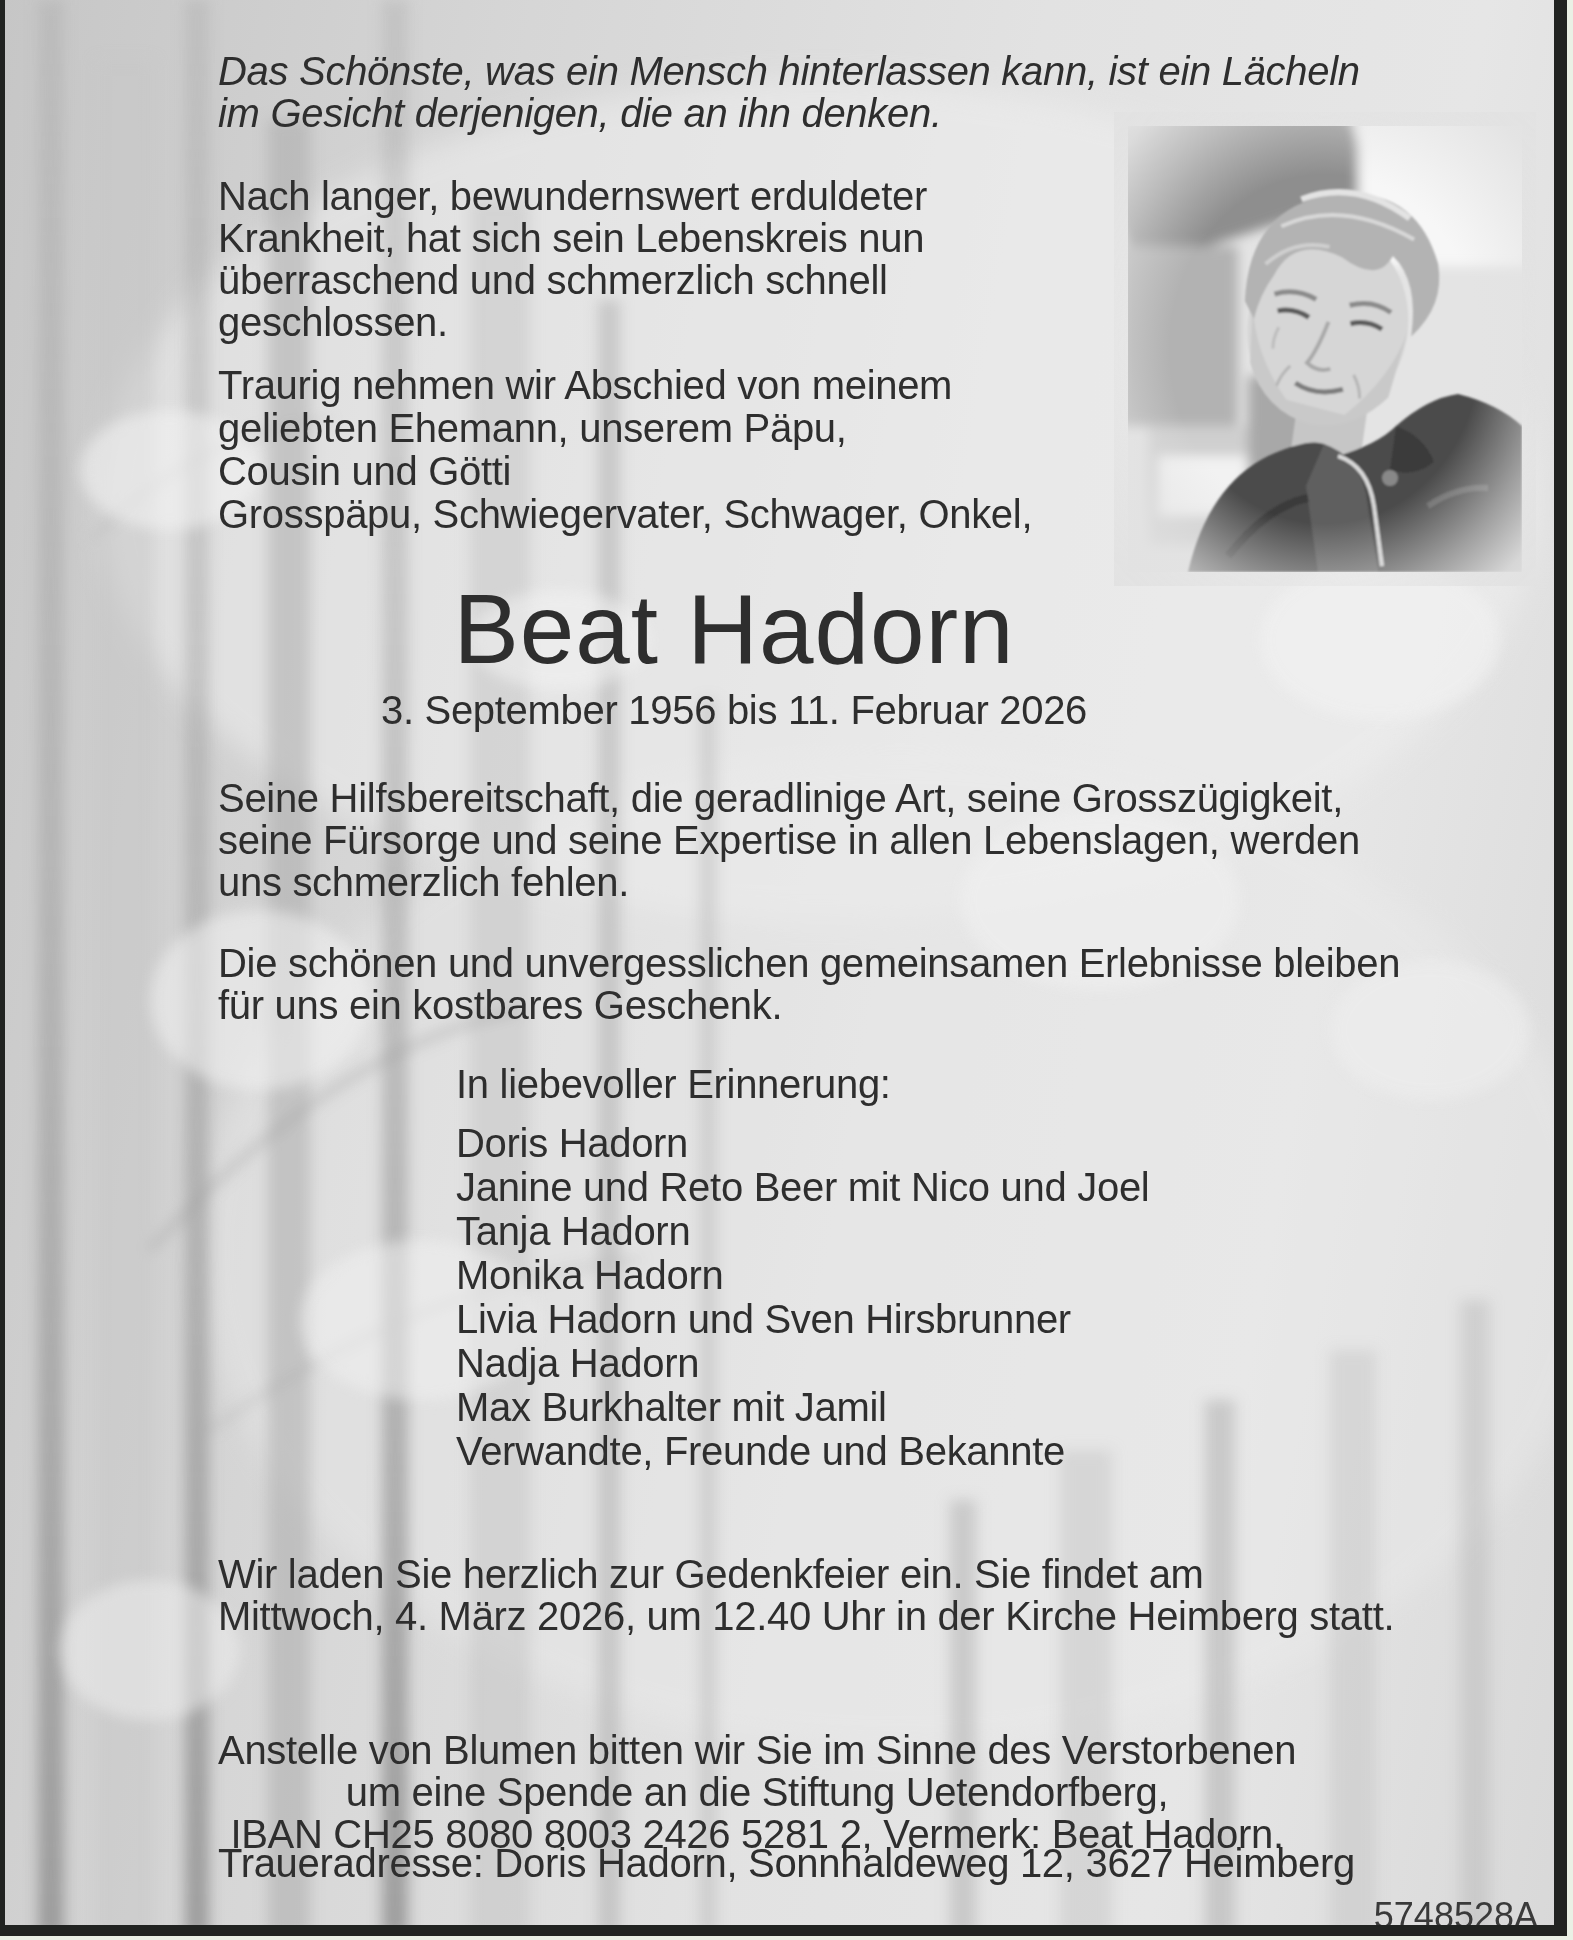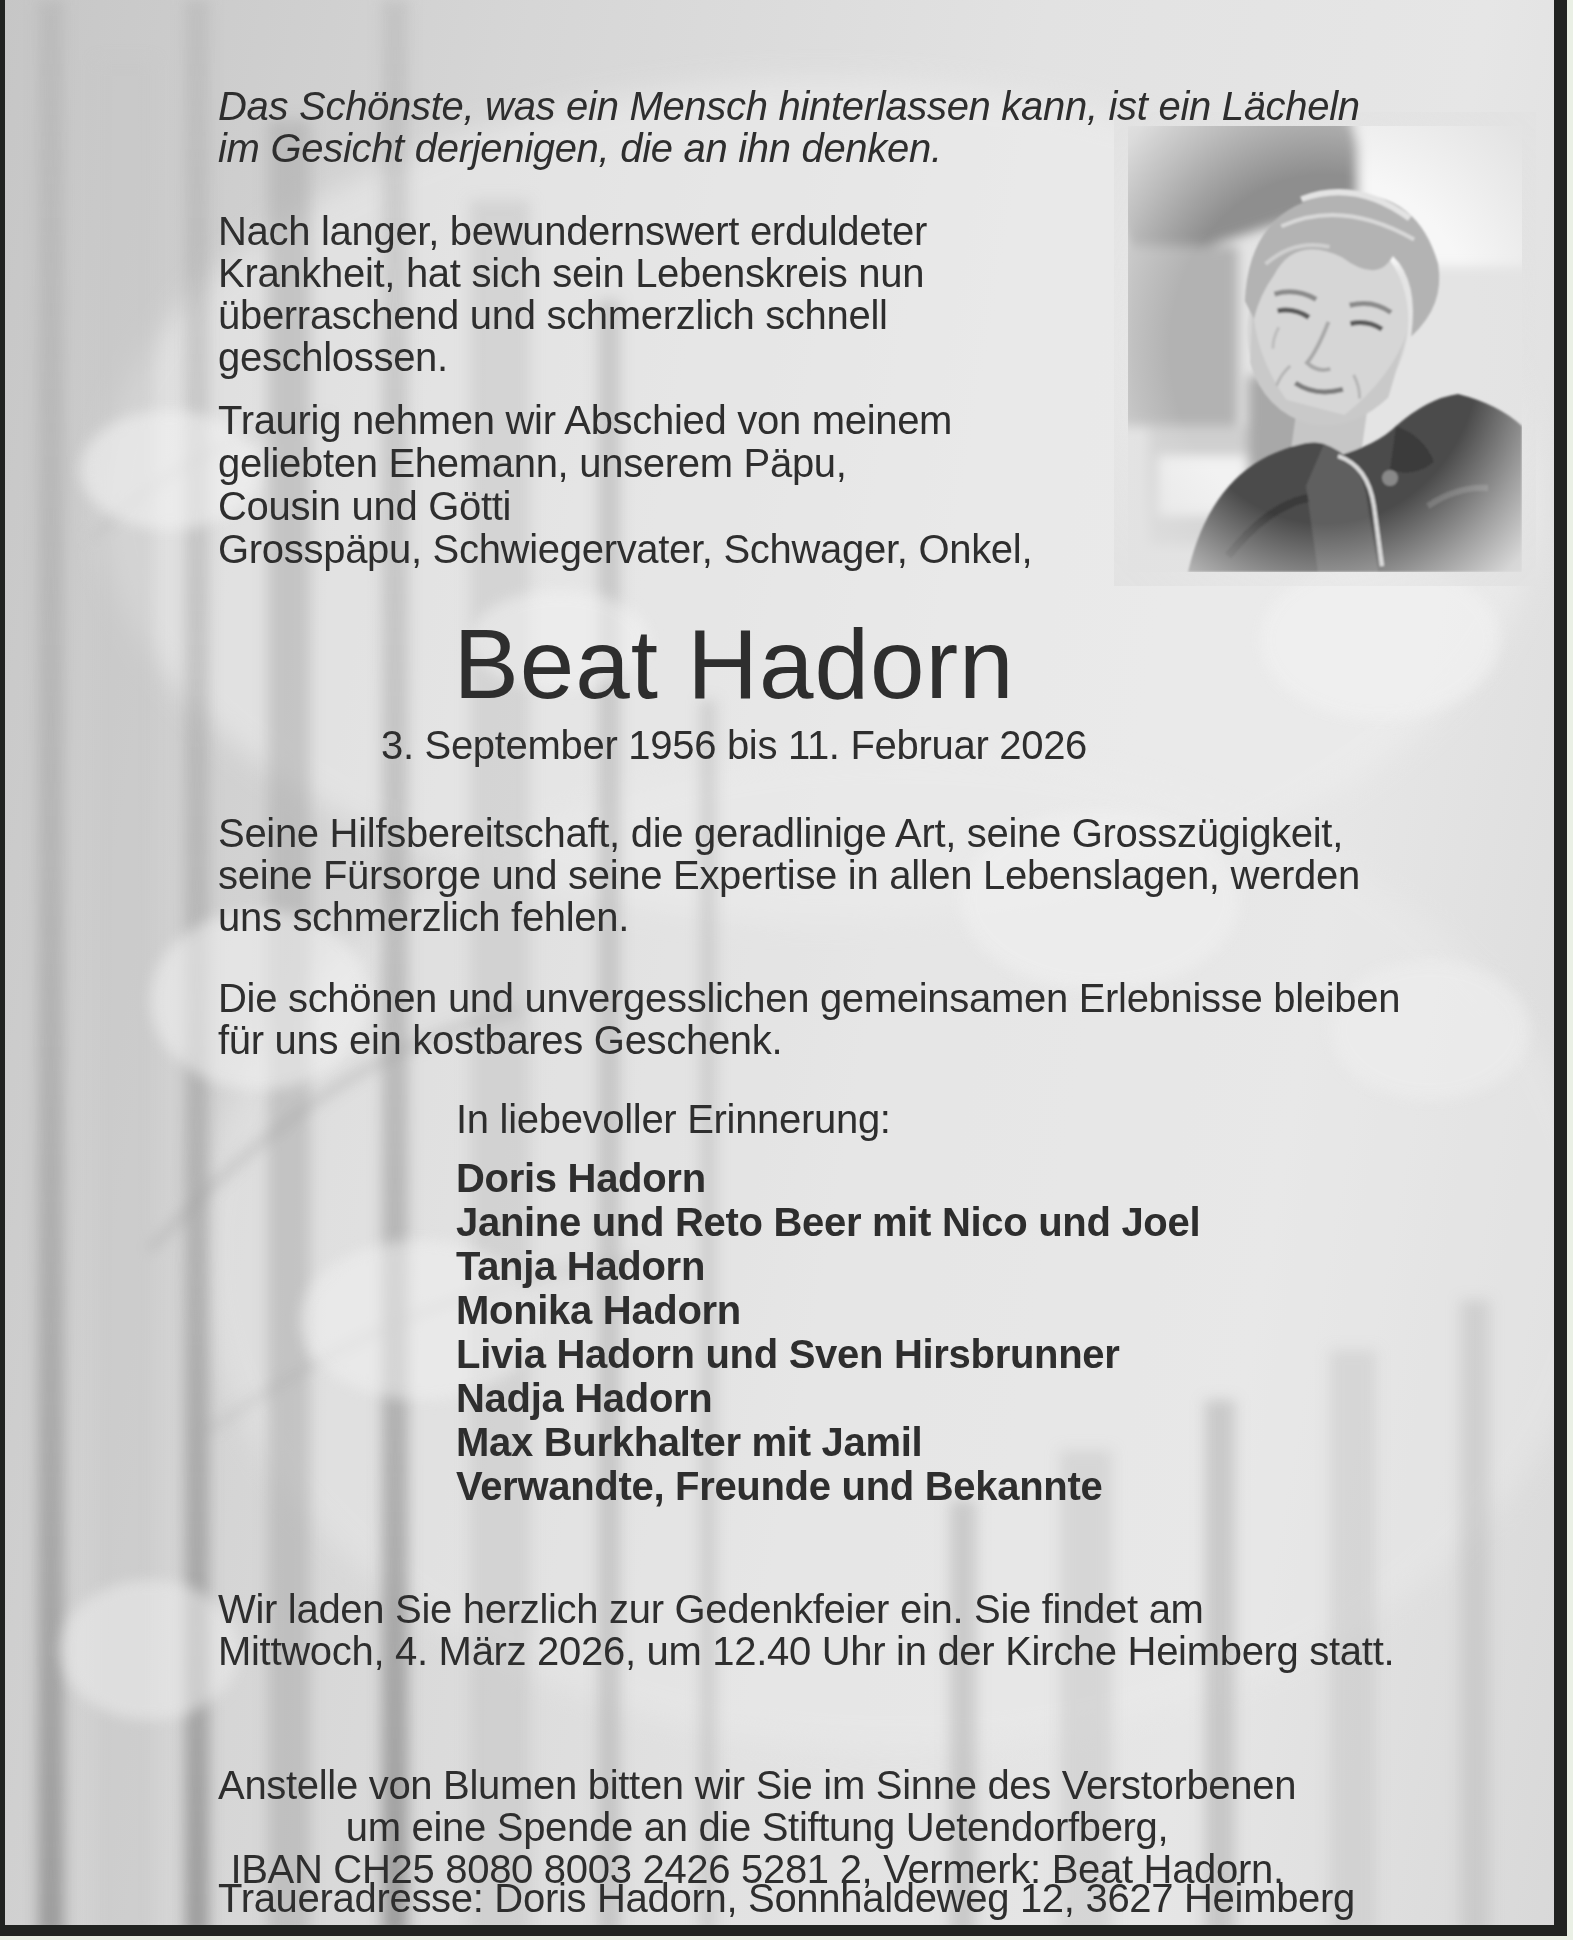--- a/index.html
+++ b/index.html
@@ -7,31 +7,31 @@
   .page{position:relative;width:1573px;height:1940px;background:#eaf0e5;overflow:hidden;}
   .card{position:absolute;left:0;top:0;width:1567px;height:1936px;overflow:hidden;
         background:linear-gradient(100deg,#c6c6c6 0%,#d6d6d6 28%,#e2e2e2 55%,#e6e6e6 78%,#d8d8d8 100%);}
   .bg-svg{position:absolute;left:0;top:0;width:100%;height:100%;}
   .frame{position:absolute;background:#212321;z-index:40;}
   .frame.left{left:0;top:0;width:5px;height:1936px;}
   .frame.right{left:1554px;top:0;width:13px;height:1936px;}
   .frame.bottom{left:0;top:1925px;width:1567px;height:11px;}
 
   .tblock{position:absolute;color:#2e2e2e;font-size:40px;line-height:42px;
-          letter-spacing:-0.3px;white-space:nowrap;z-index:20;margin-top:35px;}
+          letter-spacing:-0.3px;white-space:nowrap;z-index:20;}
   .tblock .line{white-space:nowrap;}
   .quote{left:218px;top:50px;font-style:italic;}
   .para-illness{left:218px;top:175px;}
   .para-farewell{left:218px;top:364px;line-height:43px;}
   .name-wrap{left:0;top:580px;width:1468px;text-align:center;font-size:98px;line-height:98px;letter-spacing:1px;}
   .date-wrap{left:0;top:689px;width:1468px;text-align:center;}
   .para-miss{left:218px;top:777px;}
   .para-memories{left:218px;top:942px;}
   .rem-heading{left:456px;top:1063px;}
-  .mourners{left:456px;top:1121px;line-height:44px;font-weight:bold;}
+  .mourners{left:456px;top:1121px;line-height:44px;}
   .para-invite{left:218px;top:1553px;}
   .para-donation{left:218px;top:1729px;text-align:center;}
   .para-address{left:218px;top:1842px;}
   .ref-code{left:1200px;top:1901px;width:338px;text-align:right;font-size:36px;line-height:30px;color:#3a3a3a;letter-spacing:0;}
 
   .photo{position:absolute;left:1128px;top:126px;width:394px;height:446px;z-index:10;}
   .photo svg{position:absolute;left:0;top:0;}
   .photo-fade{position:absolute;left:-14px;top:-14px;width:422px;height:474px;
     background:radial-gradient(ellipse at 50% 50%, rgba(226,226,226,0) 52%, rgba(226,226,226,0.55) 74%, rgba(226,226,226,0.92) 90%, #e2e2e2 100%);}
 </style>

